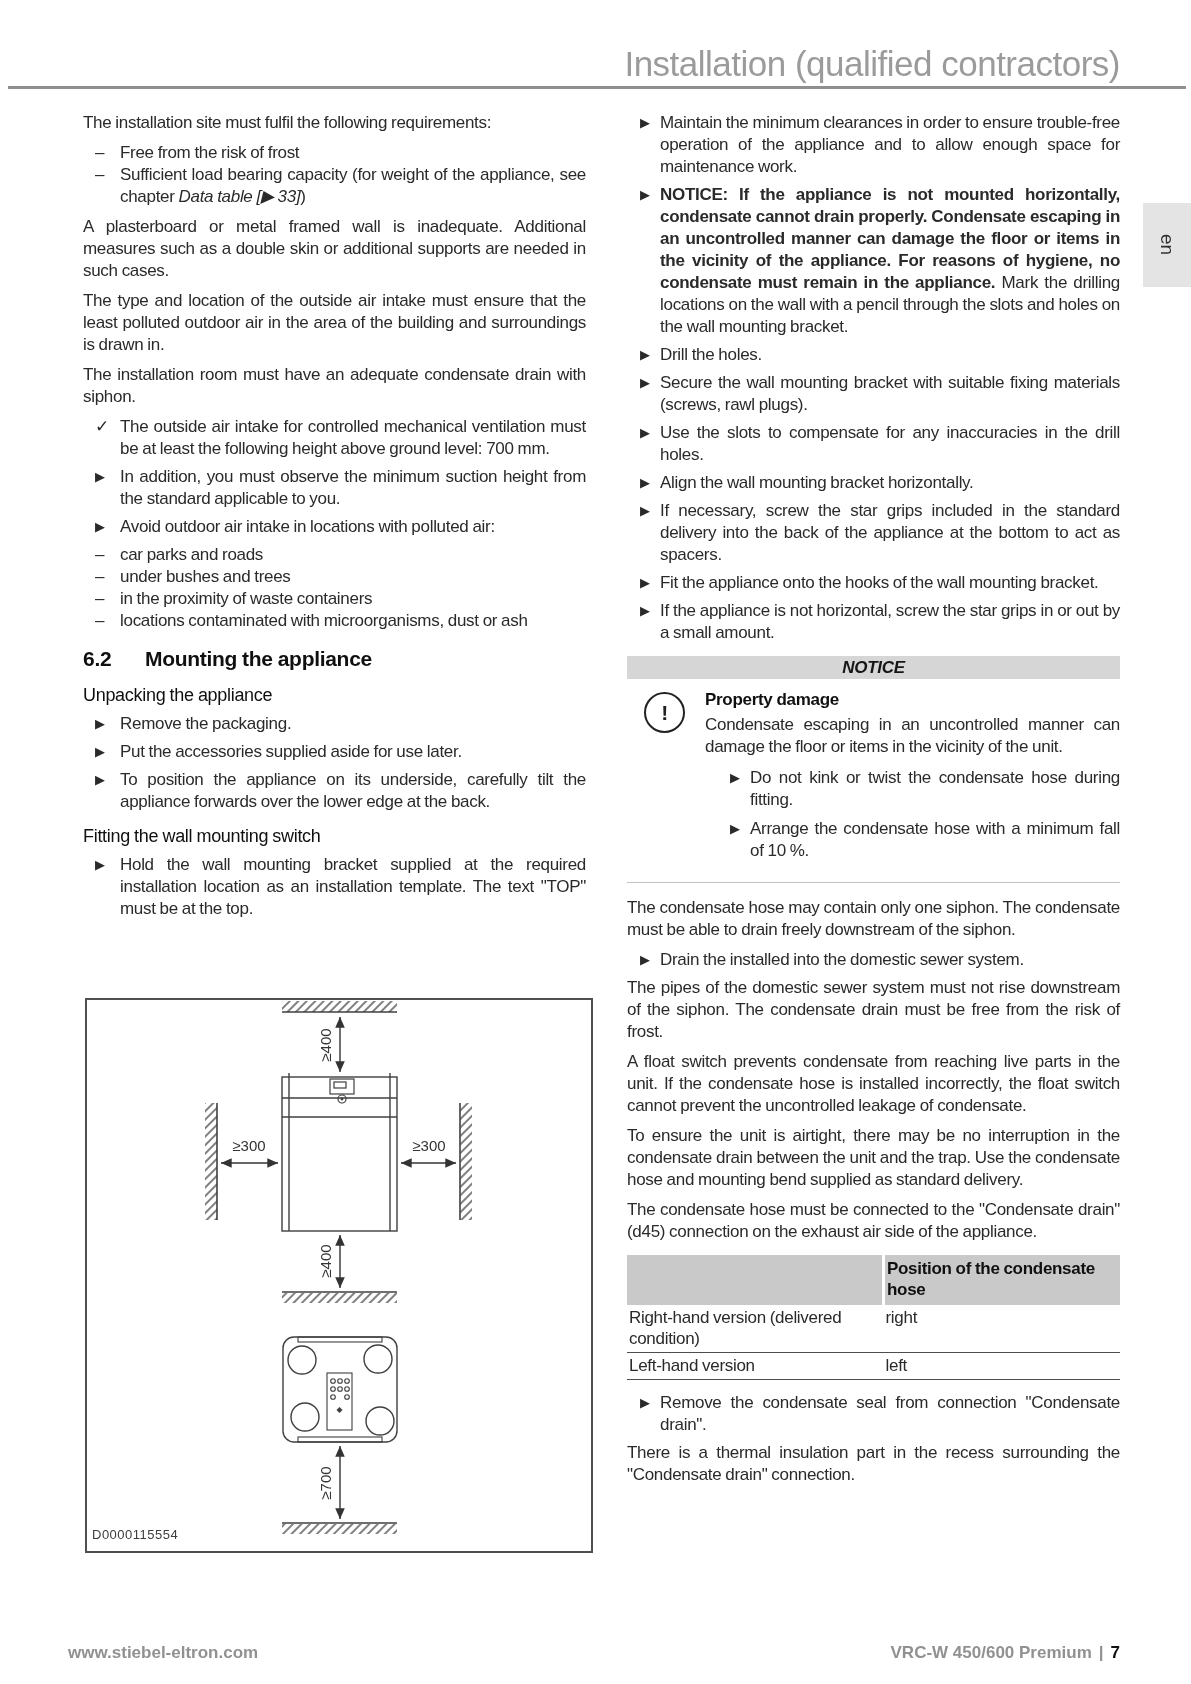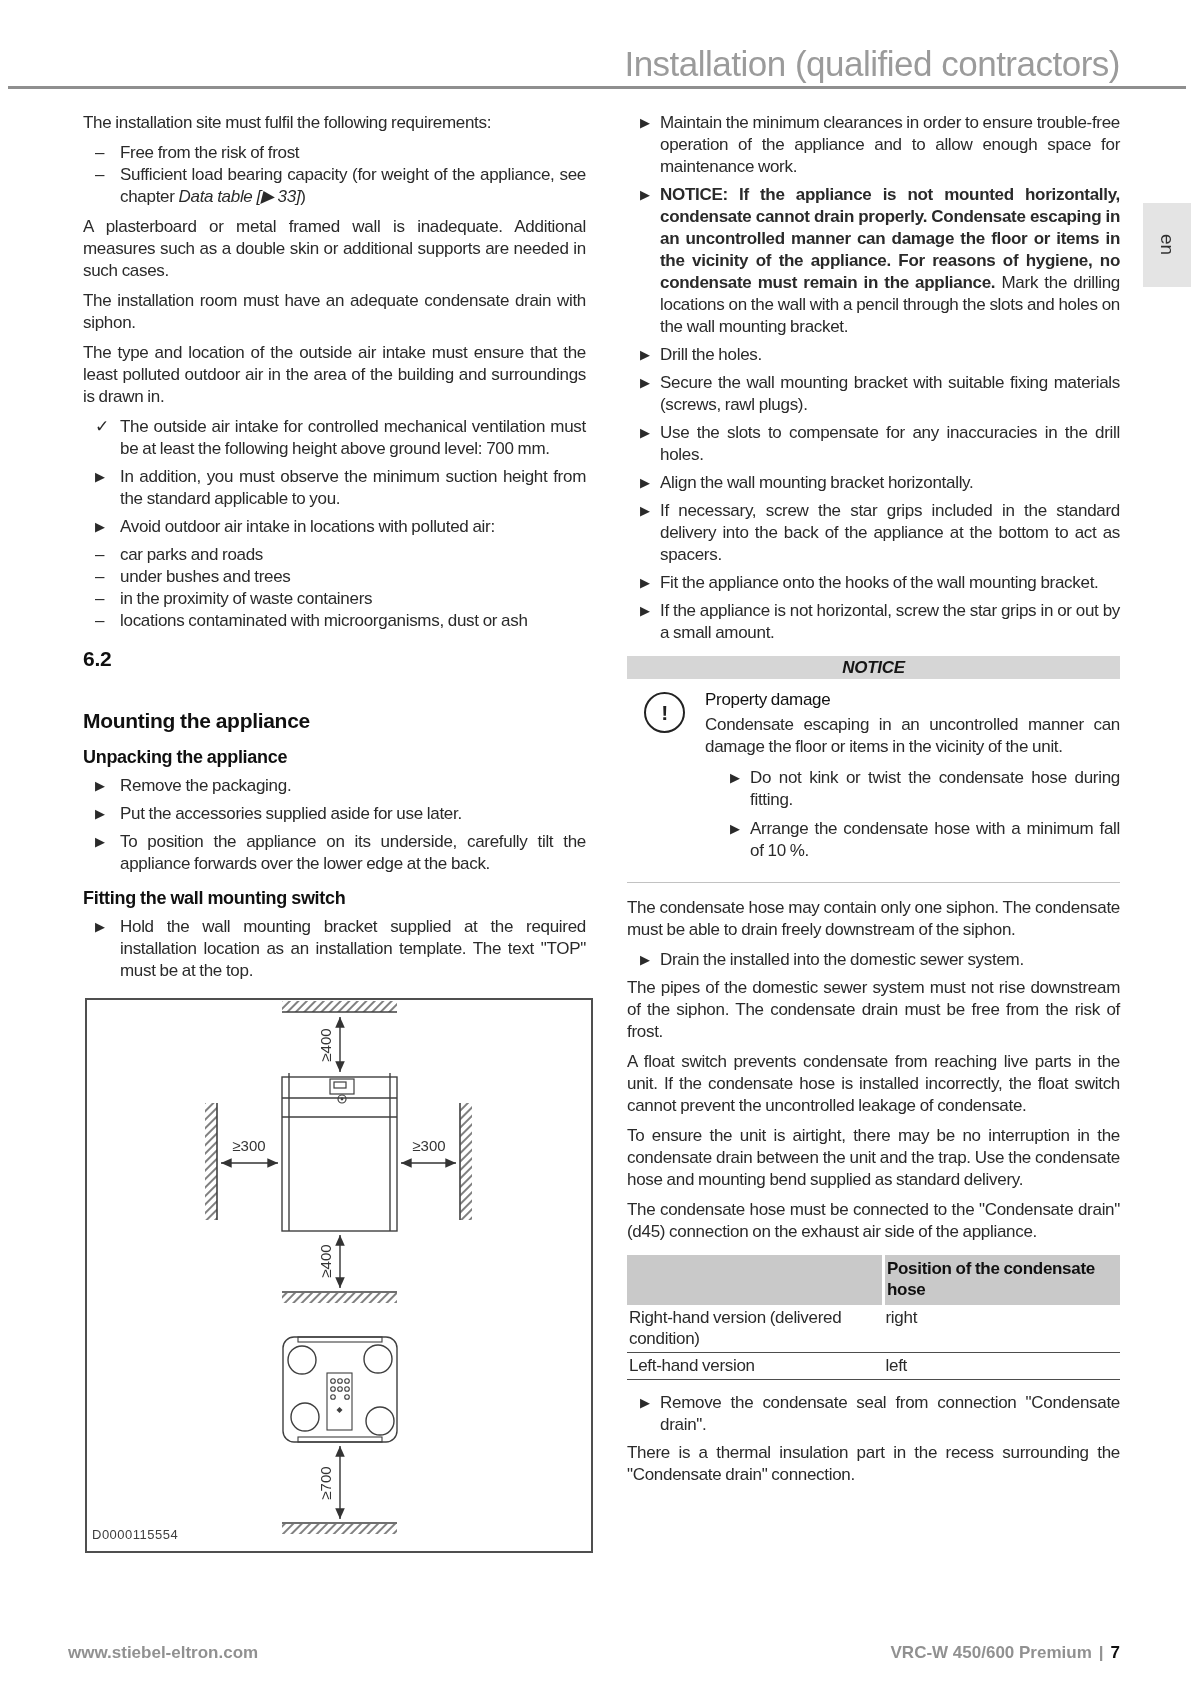--- a/index.html
+++ b/index.html
@@ -22,34 +22,34 @@
   .col.right{left:627px;width:493px;}
   p.jp{text-align:justify;margin:0 0 8px 0;}
   .li{display:flex;margin:0 0 6px 0;}
   .li .tx{flex:1;text-align:justify;}
   .mk{flex:0 0 37px;padding-left:12px;box-sizing:border-box;}
   .mk.tri{font-size:13px;}
   .col.right .mk{flex:0 0 33px;padding-left:13px;}
   .sublist{margin:0 0 8px 0;}
   .sublist .li{margin:0;}
   h2{display:flex;font-size:21px;line-height:26px;color:#101010;margin:14px 0 10px 0;
-     font-weight:bold;letter-spacing:-0.3px;flex-direction:column;}
+     font-weight:bold;letter-spacing:-0.3px;}
   h2 .num{flex:0 0 62px;}
   .col.right h2{margin-top:26px;}
-  h3{font-size:18px;line-height:22px;color:#101010;margin:12px 0 7px 0;font-weight:bold;}
+  h3{font-size:18px;line-height:22px;color:#101010;margin:12px 0 7px 0;font-weight:normal;}
   i.ref{font-style:italic;}
 
   
   .nbox{margin:12px 0 14px 0;border-bottom:1px solid #c2c2c2;padding-bottom:13px;}
   .nbar{background:#d6d6d6;height:23px;line-height:23px;text-align:center;
         font-weight:bold;font-style:italic;font-size:17px;color:#161616;margin-bottom:10px;}
   .nbody{position:relative;padding-left:78px;}
   .nicon{position:absolute;left:17px;top:3px;width:37px;height:37px;border:2px solid #222;
     border-radius:50%;text-align:center;line-height:37px;font-weight:bold;font-size:21px;color:#222;}
-  .ntitle{font-weight:normal;color:#101010;margin:0 0 3px 0;}
+  .ntitle{font-weight:bold;color:#101010;margin:0 0 3px 0;}
   .nbody p.jp{margin-bottom:9px;}
   .nbody .li{margin-left:25px;margin-bottom:7px;}
   .nbody .li .mk{flex:0 0 20px;padding-left:0;}
 
   
   table.ctab{width:100%;border-collapse:collapse;font-size:17px;line-height:21px;
     margin:12px 0 12px 0;letter-spacing:-0.3px;}
   table.ctab th{background:#c9c9c9;font-weight:bold;text-align:left;vertical-align:top;
     padding:3px 6px 5px 2px;color:#101010;}
   table.ctab th.c1{width:247px;border-right:3px solid #ffffff;}
@@ -87,22 +87,22 @@
         <span class="mk">–</span>
         <span class="tx">Free from the risk of frost</span>
       </div>
       <div class="li">
         <span class="mk">–</span>
         <span class="tx"><span>Sufficient load bearing capacity (for weight of the appliance, see chapter </span><i class="ref">Data table [▶ 33]</i><span>)</span></span>
       </div>
     </div>
 
     <p class="jp">A plasterboard or metal framed wall is inadequate. Additional measures such as a double skin or additional supports are needed in such cases.</p>
+    <p class="jp">The type and location of the outside air intake must ensure that the least polluted outdoor air in the area of the building and surroundings is drawn in.</p>
     <p class="jp">The installation room must have an adequate condensate drain with siphon.</p>
-    <p class="jp">The type and location of the outside air intake must ensure that the least polluted outdoor air in the area of the building and surroundings is drawn in.</p>
 
     <div class="li">
       <span class="mk">✓</span>
       <span class="tx">The outside air intake for controlled mechanical ventilation must be at least the following height above ground level: 700 mm.</span>
     </div>
     <div class="li">
       <span class="mk tri">▶</span>
       <span class="tx">In addition, you must observe the minimum suction height from the standard applicable to you.</span>
     </div>
     <div class="li">

